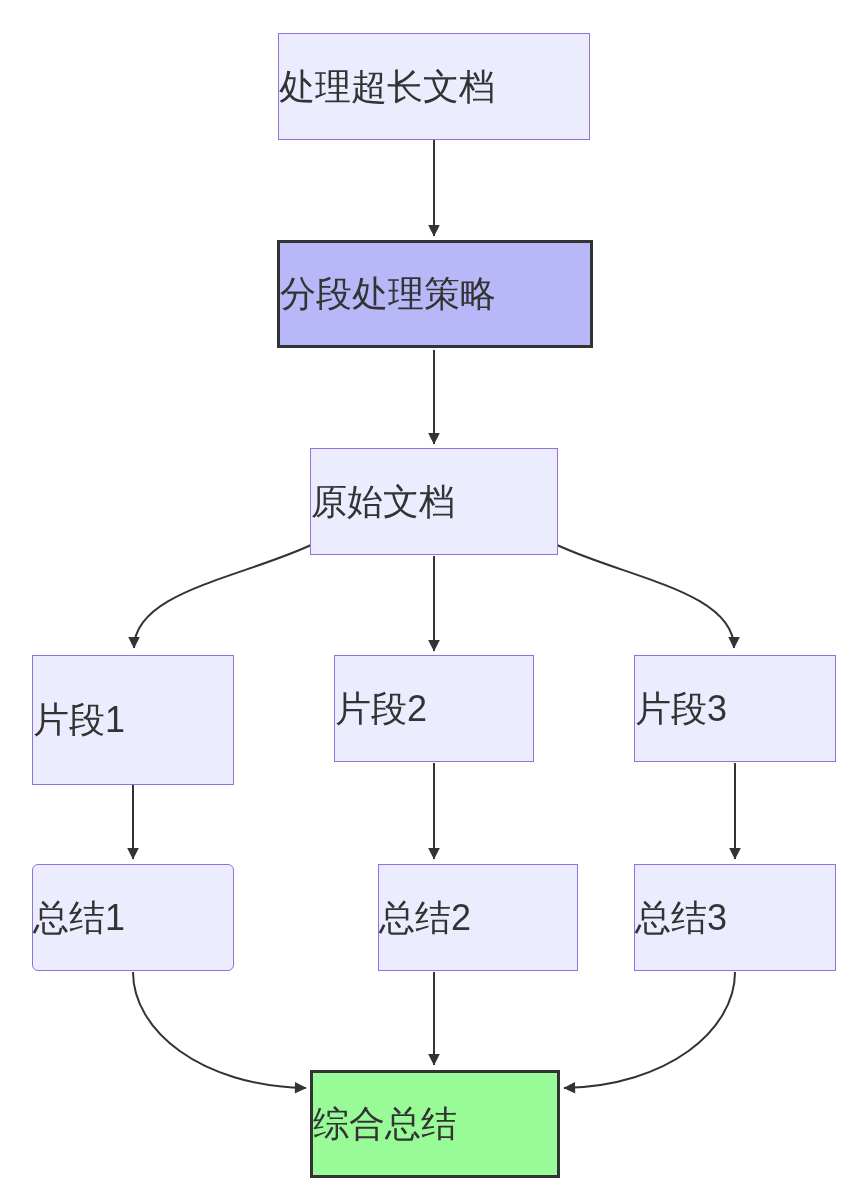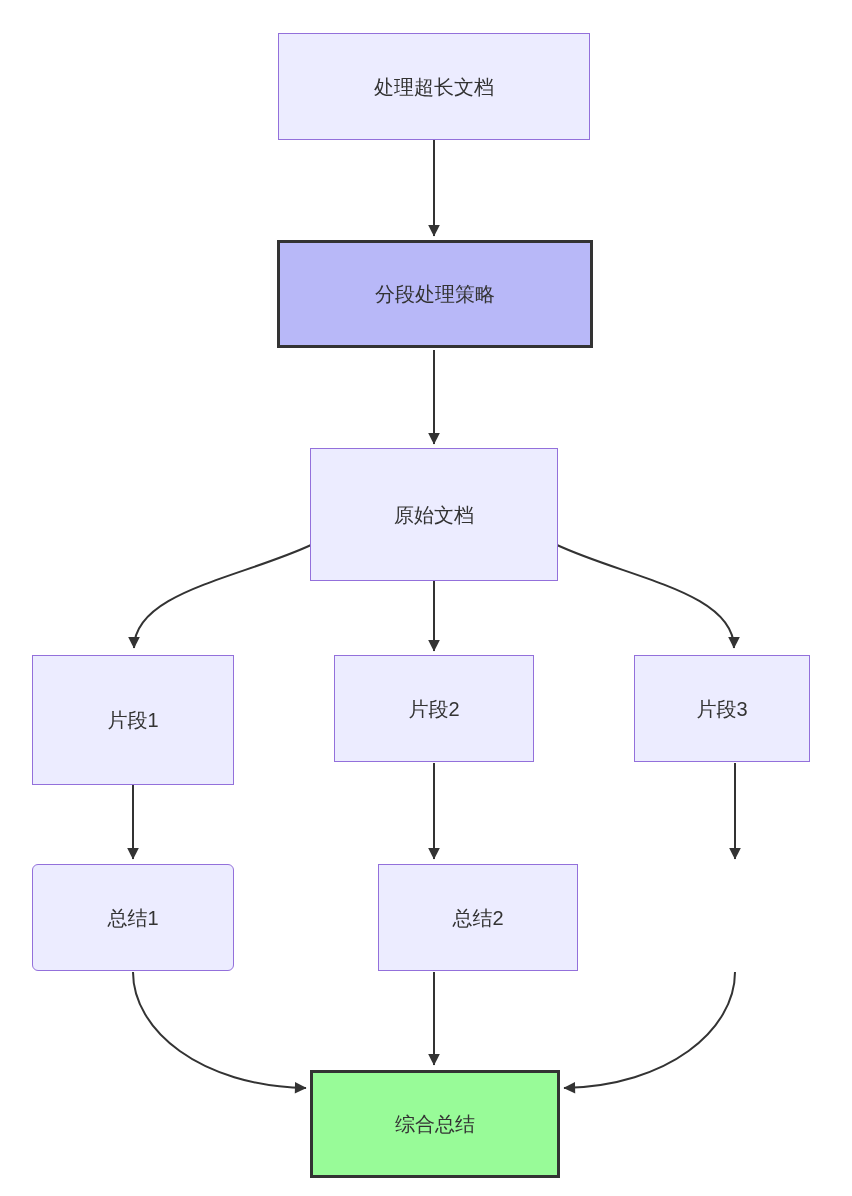--- a/index.html
+++ b/index.html
@@ -39,44 +39,43 @@
     stroke-width: 2px;
   }
   .arrowhead-shape {
     fill: var(--edge-color);
     stroke: none;
   }
   .node {
     position: absolute;
     display: flex;
     align-items: center;
-    justify-content: center;
     background: var(--node-fill);
     border: 1.5px solid var(--node-border);
     color: var(--text-color);
-    font-size: 20px;
+    font-size: 36px;
     line-height: 1.2;
     text-align: center;
     white-space: nowrap;
   }
   .node--strategy {
     background: var(--strategy-fill);
     border: 3.5px solid var(--emphasis-border);
   }
   .node--result {
     background: var(--result-fill);
     border: 3.5px solid var(--emphasis-border);
   }
   
   .node-a  { left: 278px; top: 33px;   width: 312px; height: 107px; }
   .node-b  { left: 277px; top: 240px;  width: 316px; height: 108px; }
-  .node-c  { left: 310px; top: 448px;  width: 248px; height: 133px; }
+  .node-c  { left: 310px; top: 448px;  width: 248px; height: 107px; }
   .node-d1 { left: 32px;  top: 655px;  width: 202px; height: 130px; }
   .node-d2 { left: 334px; top: 655px;  width: 200px; height: 107px; }
-  .node-d3 { left: 634px; top: 655px;  width: 176px; height: 107px; }
+  .node-d3 { left: 634px; top: 655px;  width: 202px; height: 107px; }
   .node-e1 { left: 32px;  top: 864px;  width: 202px; height: 107px; border-radius: 6px; }
   .node-e2 { left: 334px; top: 864px;  width: 200px; height: 107px; margin-left: 44px; }
   .node-e3 { left: 634px; top: 864px;  width: 202px; height: 107px; }
   .node-f  { left: 310px; top: 1070px; width: 250px; height: 108px; }
 </style>
 </head>
 <body>
 
 <div class="canvas">
 
@@ -124,18 +123,21 @@
   </div>
 
   <div class="node node-e1">
     <span>总结1</span>
   </div>
 
   <div class="node node-e2">
     <span>总结2</span>
   </div>
 
+  <div class="node node-e3">
+    <span>总结3</span>
+  </div>
 
   <div class="node node--result node-f">
     <span>综合总结</span>
   </div>
 
 </div>
 
 </body></html>

